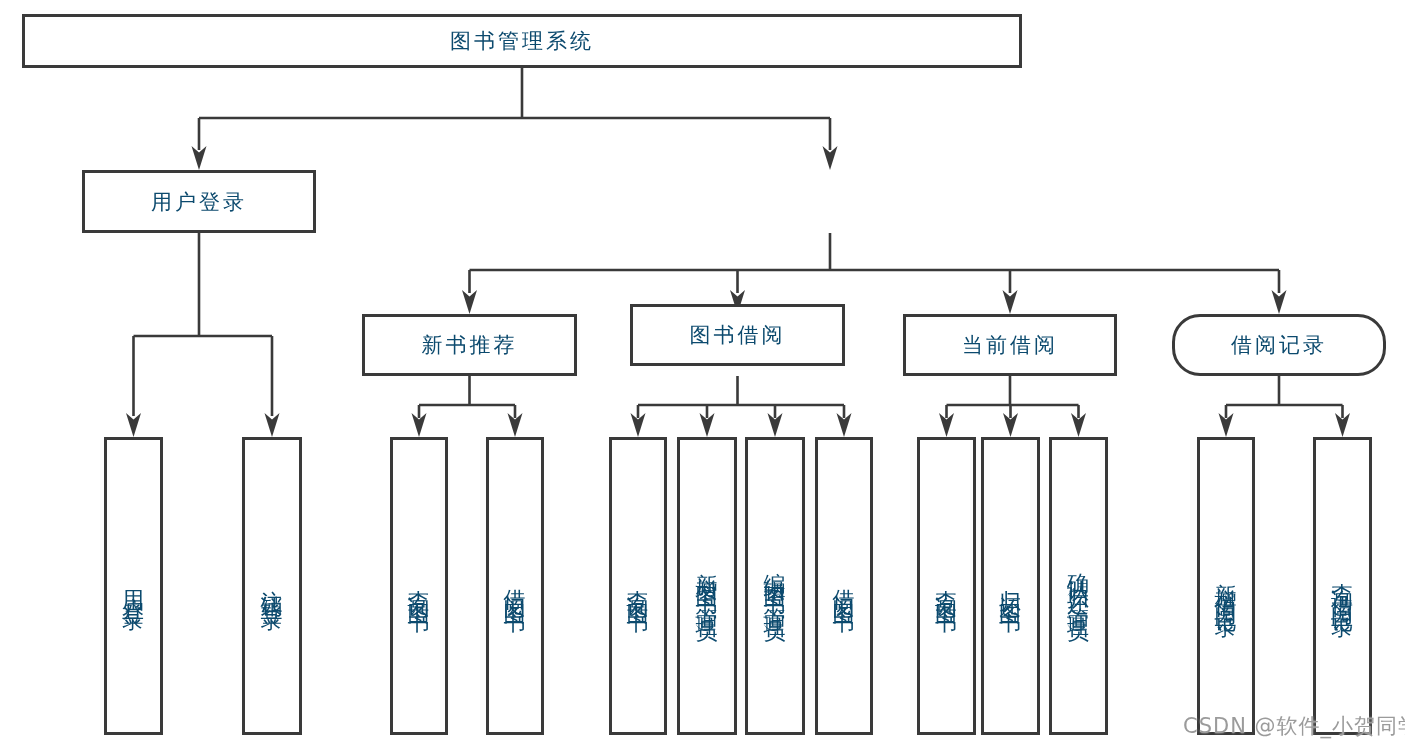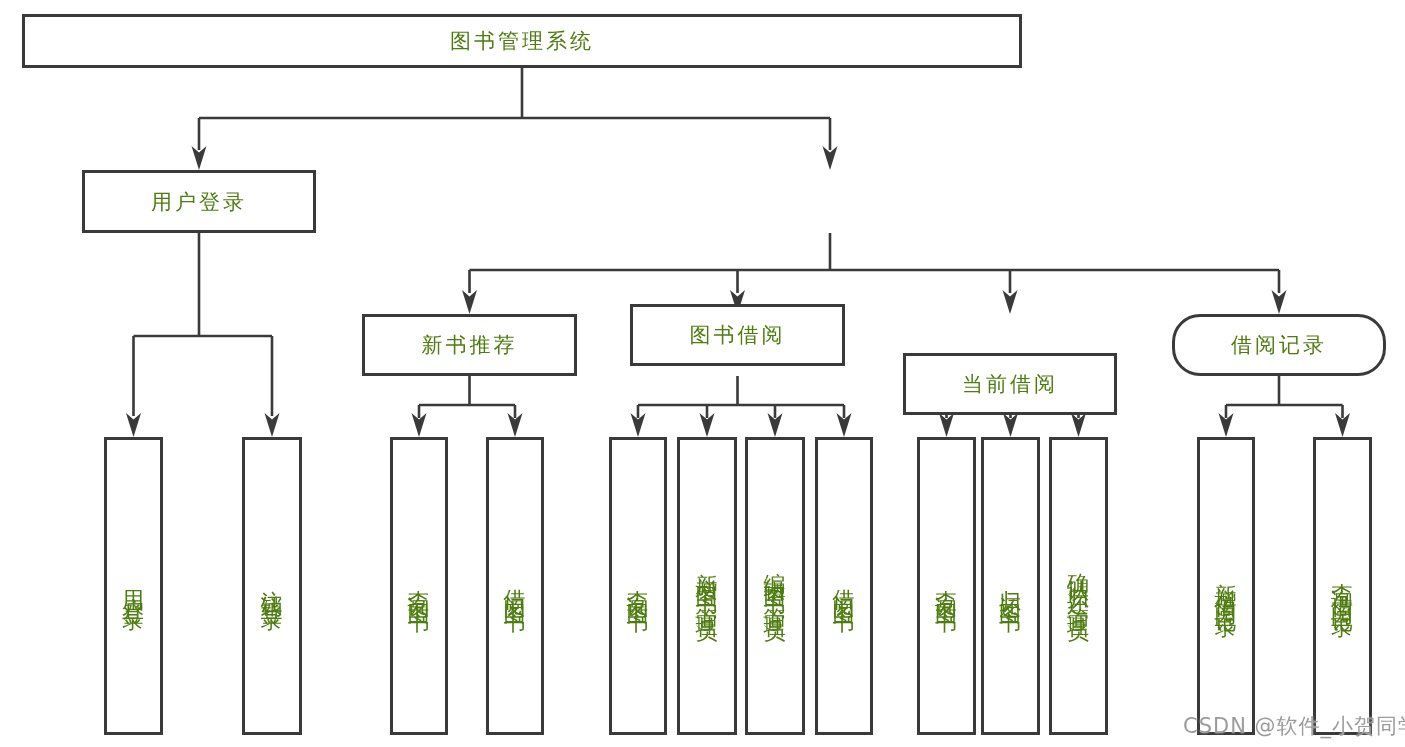--- a/index.html
+++ b/index.html
@@ -19,21 +19,21 @@
     position: absolute;
     left: 0; top: 0;
     width: 1405px; height: 747px;
     pointer-events: none;
   }
   .box {
     position: absolute;
     box-sizing: border-box;
     background: #ffffff;
     border: 3px solid #3a3a3a;
-    color: #4d7c0f;
+    color: #0c4a6e;
     display: flex;
     align-items: center;
     justify-content: center;
     text-align: center;
   }
   .h-label {
     font-size: 21px;
     letter-spacing: 3px;
     white-space: nowrap;
   }
@@ -92,21 +92,21 @@
         <polygon points="1335,413 1342.5,419.5 1350,413 1342.5,437"></polygon>
       </g>
   </svg>
 
   <div class="box h-label" style="left:22px; top:14px; width:1000px; height:54px;">图书管理系统</div>
 
   <div class="box h-label" style="left:82px; top:170px; width:234px; height:63px;">用户登录</div>
 
   <div class="box h-label" style="left:362px; top:314px; width:215px; height:62px;">新书推荐</div>
   <div class="box h-label" style="left:630px; top:304px; width:215px; height:62px;">图书借阅</div>
-  <div class="box h-label" style="left:903px; top:314px; width:214px; height:62px;margin-top:39px;">当前借阅</div>
+  <div class="box h-label" style="left:903px; top:314px; width:214px; height:62px;">当前借阅</div>
   <div class="box h-label" style="left:1172px; top:314px; width:214px; height:62px;border-radius:28px;">借阅记录</div>
 
   <div class="box leaf" style="left:104px; top:437px; width:59px; height:298px;">用户登录</div>
   <div class="box leaf" style="left:242px; top:437px; width:60px; height:298px;">注销登录</div>
 
   <div class="box leaf" style="left:390px; top:437px; width:58px; height:298px;">查询图书</div>
   <div class="box leaf" style="left:486px; top:437px; width:58px; height:298px;">借阅图书</div>
 
   <div class="box leaf" style="left:609px; top:437px; width:58px; height:298px;">查询图书</div>
   <div class="box leaf" style="left:677px; top:437px; width:60px; height:298px;">新增图书（管理员）</div>

